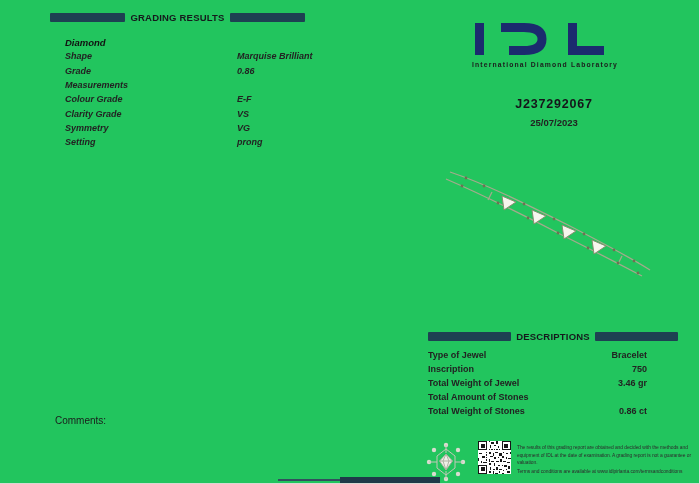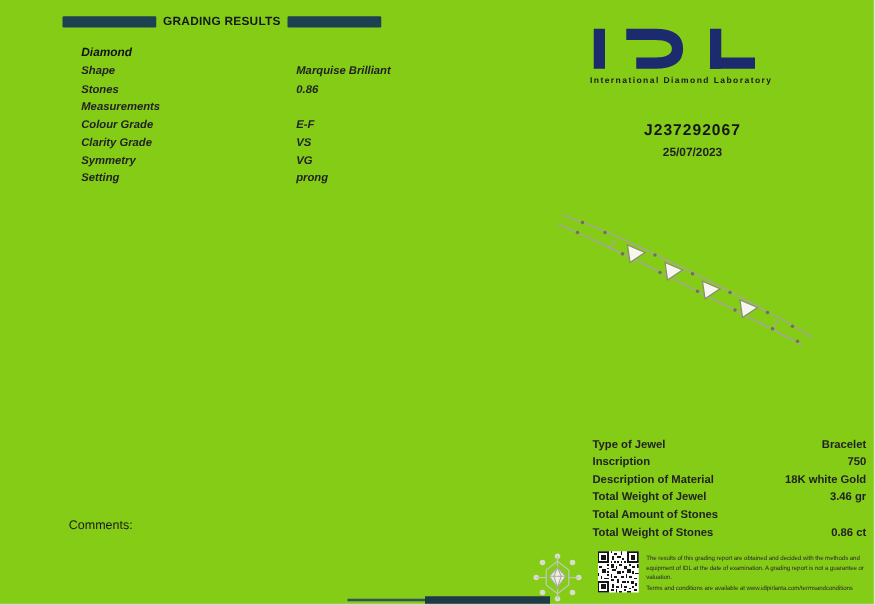--- a/index.html
+++ b/index.html
@@ -1,19 +1,19 @@
 <!DOCTYPE html>
 <html><head>
 <meta charset="utf-8">
 <style>
   * { margin:0; padding:0; box-sizing:border-box; }
   html,body { width:700px; height:484px; }
   body { font-family:"Liberation Sans", sans-serif; background:#e9e9e6; }
   .page {
-    position:relative; width:700px; height:484px; background:#84cc16;
+    position:relative; width:700px; height:484px; background:#22c55e;
     color:#1d1d1b; overflow:hidden;
     border-bottom:1px solid #d8d8d2; border-right:1px solid #e4e4df;
   }
   
   .sec-header { position:absolute; display:flex; align-items:center; gap:5px; }
   .sec-header .bar { height:9px; background:#1e4152; flex:1 1 0; border-radius:1px; }
   .sec-header .txt { font-size:9.5px; font-weight:bold; letter-spacing:0.2px; white-space:nowrap; color:#15191c; }
   .hdr-grading { left:50px; top:12px; width:255px; }
   .hdr-desc   { left:428px; top:331px; width:250px; }
 
@@ -28,21 +28,21 @@
   .lab-name { position:absolute; left:455px; top:61px; width:180px; text-align:center;
     font-size:6.8px; font-weight:bold; letter-spacing:1.15px; color:#1c1c1c; white-space:nowrap; }
   .cert-no { position:absolute; left:465px; top:97px; width:178px; text-align:center;
     font-size:12.5px; font-weight:bold; letter-spacing:0.8px; color:#15151a; }
   .cert-date { position:absolute; left:465px; top:117px; width:178px; text-align:center;
     font-size:9.5px; font-weight:600; color:#222; }
 
   .bracelet { position:absolute; left:436px; top:152px; }
 
   
-  .d-table { position:absolute; left:428px; top:348px; width:219px;margin-left:46px; }
+  .d-table { position:absolute; left:428px; top:348px; width:219px; }
   .d-row { display:flex; justify-content:space-between; height:14.1px; align-items:center;
     font-size:9px; font-weight:600; color:#222; }
 
   .comments { position:absolute; left:55px; top:415px; font-size:10px; font-weight:normal; color:#1b1b1b; }
 
   
   .seal { position:absolute; left:425px; top:441px; }
   .qr   { position:absolute; left:478px; top:441px; }
   .disclaimer { position:absolute; left:517px; top:444px; width:180px;
     font-size:4.9px; line-height:1.55; color:#2c2c2c; font-weight:500; letter-spacing:-0.05px; }
@@ -64,21 +64,21 @@
   <div class="g-table">
     <div class="g-row title">
       <span class="lbl">Diamond</span>
       <span class="val"></span>
     </div>
     <div class="g-row">
       <span class="lbl">Shape</span>
       <span class="val">Marquise Brilliant</span>
     </div>
     <div class="g-row">
-      <span class="lbl">Stones</span>
+      <span class="lbl">Grade</span>
       <span class="val">0.86</span>
     </div>
     <div class="g-row">
       <span class="lbl">Measurements</span>
       <span class="val"></span>
     </div>
     <div class="g-row">
       <span class="lbl">Colour Grade</span>
       <span class="val">E-F</span>
     </div>
@@ -131,33 +131,34 @@
         <circle cx="26" cy="34" r="1.4"></circle>
       <circle cx="62" cy="51" r="1.4"></circle>
         <circle cx="92" cy="66" r="1.4"></circle>
       <circle cx="122" cy="81" r="1.4"></circle>
         <circle cx="152" cy="96" r="1.4"></circle>
       <circle cx="182" cy="111" r="1.4"></circle>
         <circle cx="202" cy="121" r="1.4"></circle>
     </g>
   </svg>
 
+  <div class="sec-header hdr-desc">
+    <div class="bar"></div>
+    <div class="txt">DESCRIPTIONS</div>
+    <div class="bar"></div>
+  </div>
 
   <div class="d-table">
     <div class="d-row">
       <span>Type of Jewel</span>
       <span>Bracelet</span>
     </div>
     <div class="d-row">
       <span>Inscription</span>
       <span>750</span>
-    </div>
-    <div class="d-row">
-      <span>Description of Material</span>
-      <span>18K white Gold</span>
     </div>
     <div class="d-row">
       <span>Total Weight of Jewel</span>
       <span>3.46 gr</span>
     </div>
     <div class="d-row">
       <span>Total Amount of Stones</span>
       <span></span>
     </div>
     <div class="d-row">

